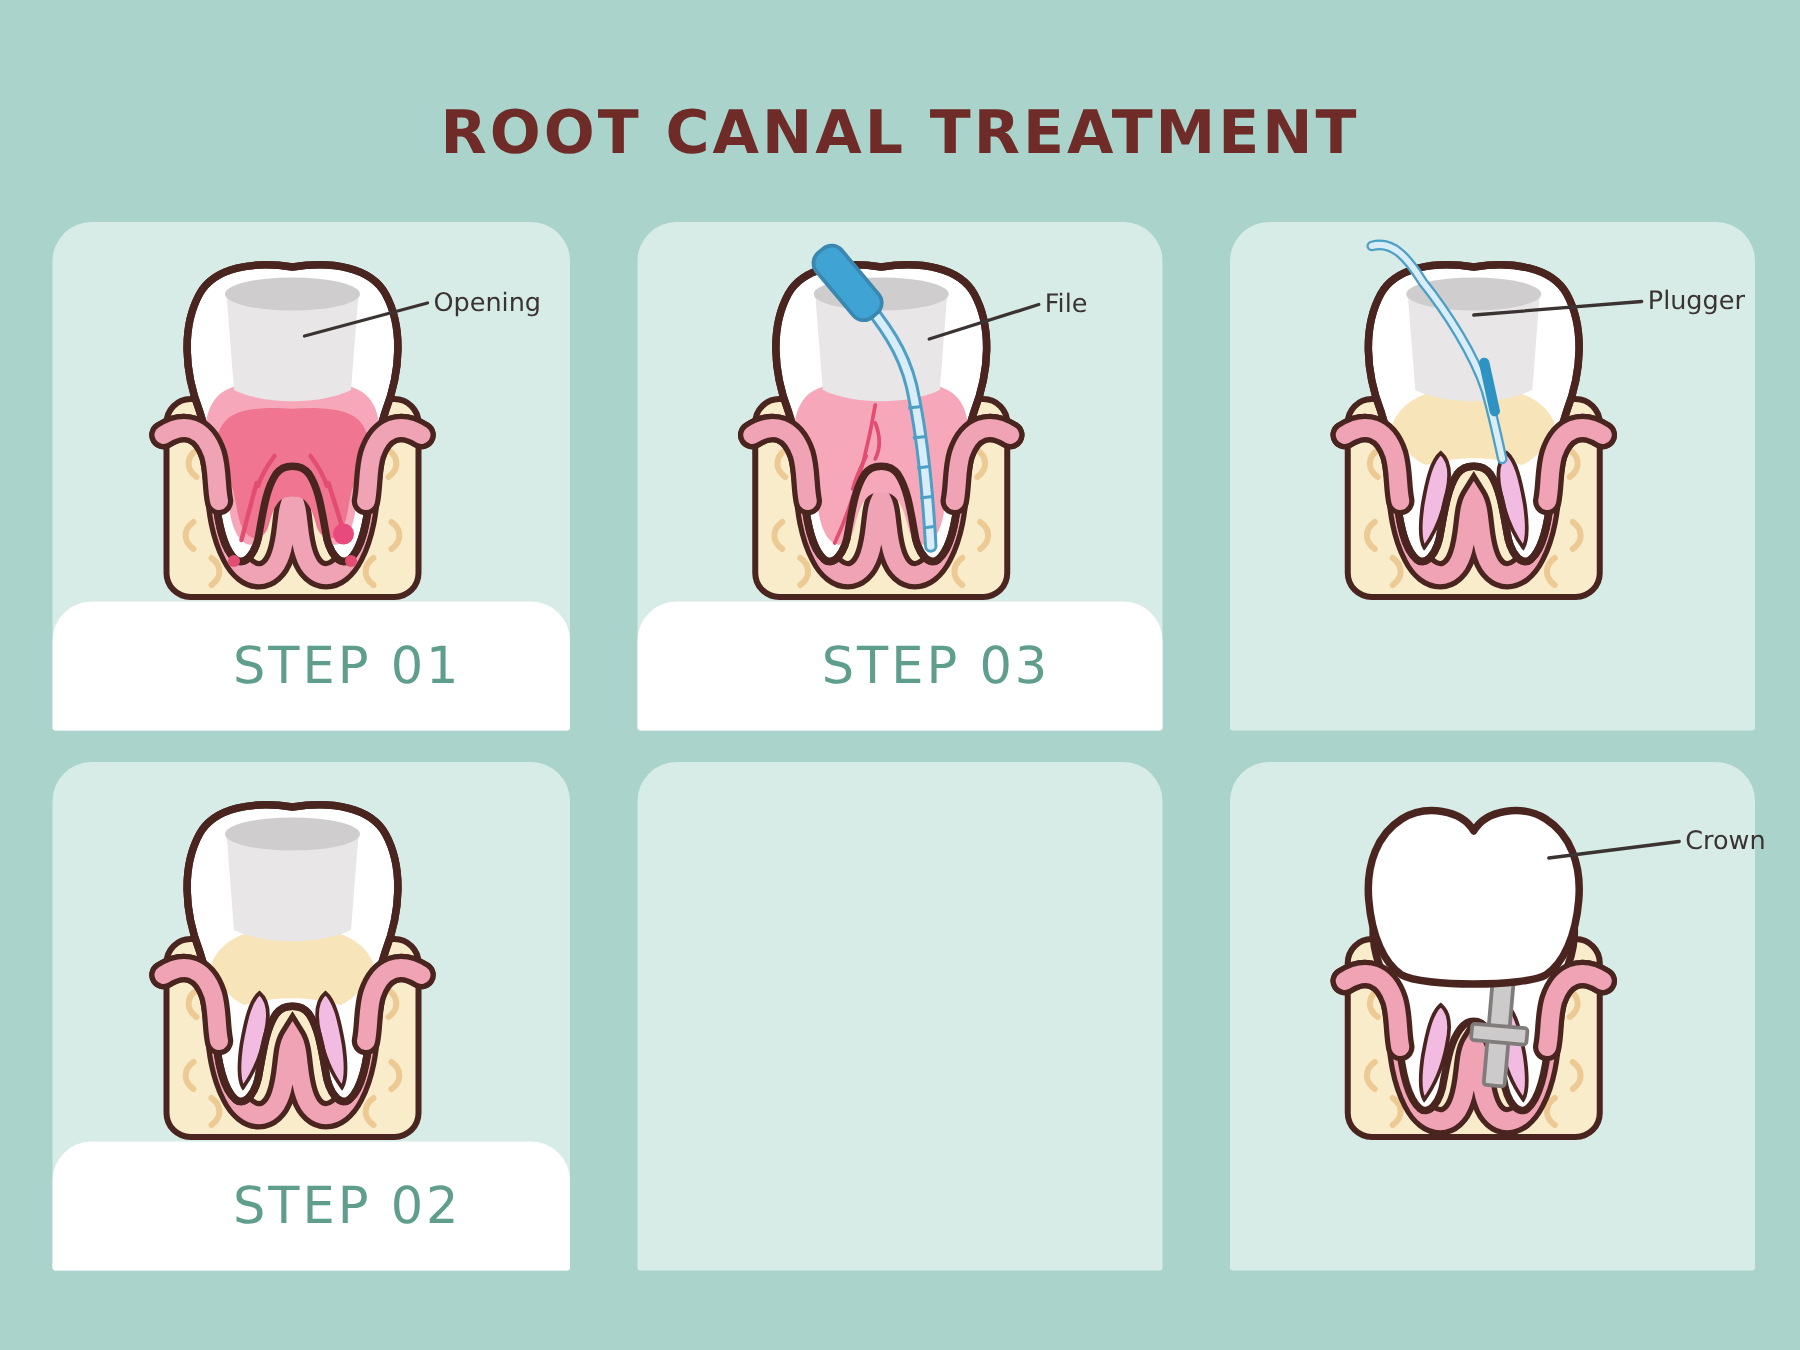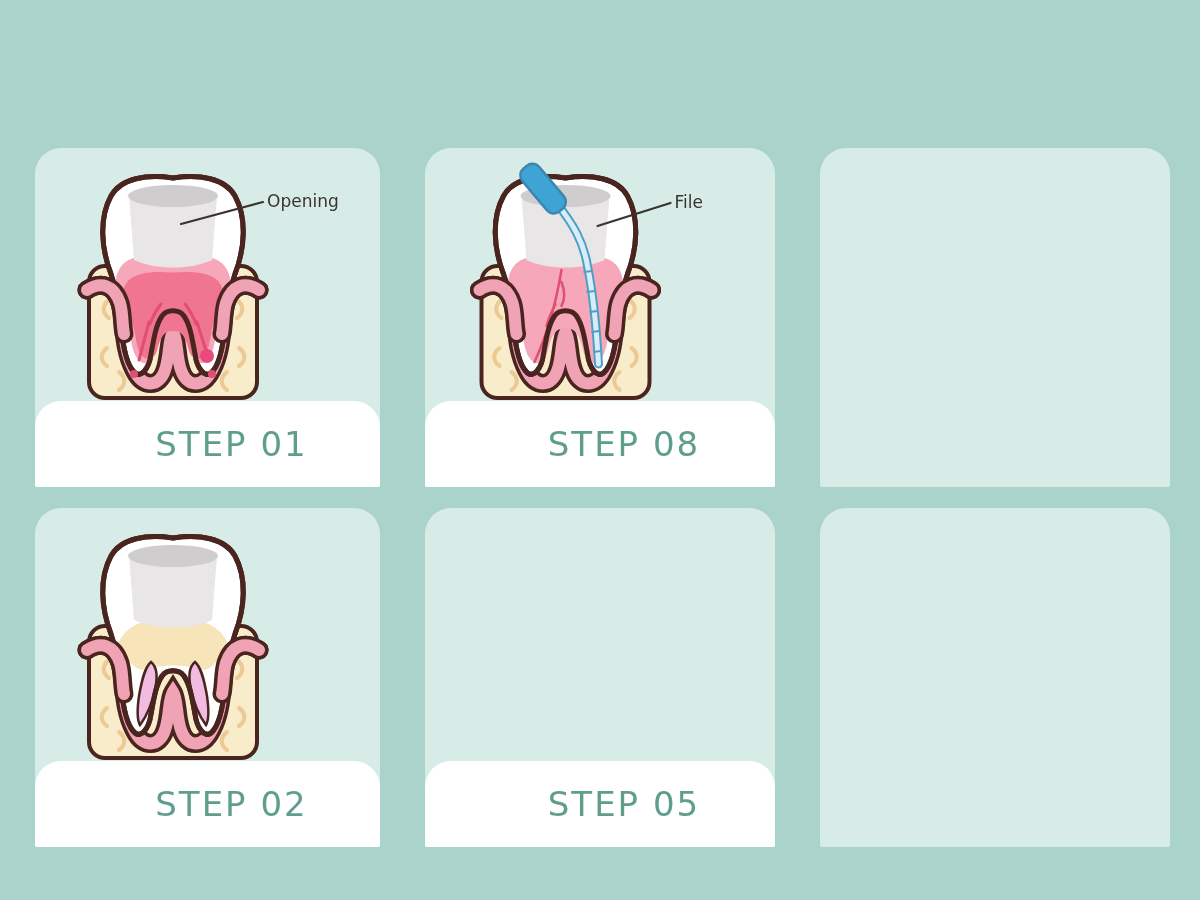--- a/index.html
+++ b/index.html
@@ -21,21 +21,21 @@
     grid-template-columns:345px 350px 350px;
     grid-template-rows:339px 339px;
     column-gap:45px;row-gap:21px;
   }
   .card{
     position:relative;
     background:var(--card,#d7ece6);
     border-radius:26px 26px 2px 2px;
   }
   .illu{
-    position:absolute;top:0;left:0;width:100%;height:266px;
+    position:absolute;top:0;left:0;width:100%;height:266px;padding-left:22px;
   }
   .illu svg{display:block;width:100%;height:253px;}
   .band{
     position:absolute;left:0;right:0;bottom:0;height:86px;
     background:var(--band,#ffffff);
     border-radius:26px 26px 2px 2px;
     display:flex;align-items:center;justify-content:center;padding-left:48px;
   }
   .band .step-label{
     font-size:34px;letter-spacing:2px;
@@ -101,20 +101,21 @@
 
       <g id="g-post">
         <g transform="rotate(5 168 150)">
           <rect x="160" y="108" width="14" height="82" rx="2" fill="var(--post-gray,#cccaca)" stroke="var(--post-edge,#817c7c)" stroke-width="2.5"></rect>
           <rect x="149" y="150" width="37" height="11" rx="2" fill="var(--post-gray,#cccaca)" stroke="var(--post-edge,#817c7c)" stroke-width="2.5"></rect>
         </g>
       </g>
     </defs>
   </svg>
 
+  <div class="page-title">ROOT CANAL TREATMENT</div>
 
   <div class="grid">
 
     <div class="card">
       <div class="illu">
         <svg viewBox="0 0 345 253">
           <g transform="translate(-12,6)">
             <use href="#g-bone"></use>
             <use href="#g-gum"></use>
             <use href="#p-tooth" fill="#ffffff" stroke="var(--ink,#4a2520)" stroke-width="5" stroke-linejoin="round"></use>
@@ -171,50 +172,83 @@
               <g transform="translate(143,53) rotate(-40)">
                 <rect x="-11" y="-52" width="22" height="56" rx="9" fill="var(--file-blue,#3fa3d4)" stroke="#3a88b0" stroke-width="2.5"></rect>
               </g>
             </g>
           </g>
           <path class="leader" d="M 170,78 L 243,55"></path>
           <text class="ann" x="247" y="60">File</text>
         </svg>
       </div>
       <div class="band">
-        <span class="step-label">STEP 08</span>
-      </div>
-    </div>
-
-    <div class="card">
+        <span class="step-label">STEP 03</span>
+      </div>
     </div>
 
     <div class="card">
       <div class="illu">
         <svg viewBox="0 0 345 253">
           <g transform="translate(-12,6)">
             <use href="#g-bone"></use>
             <use href="#g-gum"></use>
             <use href="#p-tooth" fill="#ffffff" stroke="var(--ink,#4a2520)" stroke-width="5" stroke-linejoin="round"></use>
             <use href="#p-chamber" fill="var(--cream,#f7e4b8)"></use>
             <use href="#g-canals"></use>
             <use href="#g-opening"></use>
             <use href="#p-tooth" fill="none" stroke="var(--ink,#4a2520)" stroke-width="5" stroke-linejoin="round"></use>
             <use href="#g-collars"></use>
+            <g>
+              <path d="M 82,10 C 96,6 106,18 116,34 C 132,54 150,82 158,106 C 162,120 166,138 169,152" fill="none" stroke="var(--file-edge,#4d9fc6)" stroke-width="7" stroke-linecap="round"></path>
+              <path d="M 82,10 C 96,6 106,18 116,34 C 132,54 150,82 158,106 C 162,120 166,138 169,152" fill="none" stroke="var(--file-light,#d8edf8)" stroke-width="4" stroke-linecap="round"></path>
+              <path d="M 157,88 L 164,120" fill="none" stroke="var(--file-dark,#2e93c2)" stroke-width="7" stroke-linecap="round"></path>
+            </g>
+          </g>
+          <path class="leader" d="M 138,62 L 250,53"></path>
+          <text class="ann" x="254" y="58">Plugger</text>
+        </svg>
+      </div>
+    </div>
+
+    <div class="card">
+      <div class="illu">
+        <svg viewBox="0 0 345 253">
+          <g transform="translate(-12,6)">
+            <use href="#g-bone"></use>
+            <use href="#g-gum"></use>
+            <use href="#p-tooth" fill="#ffffff" stroke="var(--ink,#4a2520)" stroke-width="5" stroke-linejoin="round"></use>
+            <use href="#p-chamber" fill="var(--cream,#f7e4b8)"></use>
+            <use href="#g-canals"></use>
+            <use href="#g-opening"></use>
+            <use href="#p-tooth" fill="none" stroke="var(--ink,#4a2520)" stroke-width="5" stroke-linejoin="round"></use>
+            <use href="#g-collars"></use>
           </g>
         </svg>
       </div>
       <div class="band">
         <span class="step-label">STEP 02</span>
       </div>
     </div>
 
     <div class="card">
-      <div class="band">
-        <span class="step-label">STEP 05</span>
-      </div>
-    </div>
-
-    <div class="card">
+    </div>
+
+    <div class="card">
+      <div class="illu">
+        <svg viewBox="0 0 345 253">
+          <g transform="translate(-12,0)">
+            <use href="#g-bone" transform="translate(0,6)"></use>
+            <use href="#g-gum" transform="translate(0,10)"></use>
+            <use href="#p-tooth-cut" fill="#ffffff" stroke="var(--ink,#4a2520)" stroke-width="5" stroke-linejoin="round"></use>
+            <use href="#g-canals" transform="translate(0,14)"></use>
+            <use href="#g-post" transform="translate(0,26)"></use>
+            <path d="M 150,46 C 142,32 118,28 102,38 C 86,48 78,68 80,92 C 82,116 90,134 102,142 C 116,150 184,150 198,142 C 210,134 218,116 220,92 C 222,68 214,48 198,38 C 182,28 158,32 150,46 Z" fill="#ffffff" stroke="var(--ink,#4a2520)" stroke-width="5" stroke-linejoin="round"></path>
+            <use href="#g-collars" transform="translate(0,10)"></use>
+          </g>
+          <path class="leader" d="M 188,64 L 275,53"></path>
+          <text class="ann" x="279" y="58">Crown</text>
+        </svg>
+      </div>
     </div>
 
   </div>
 </div>
 
 </body></html>

